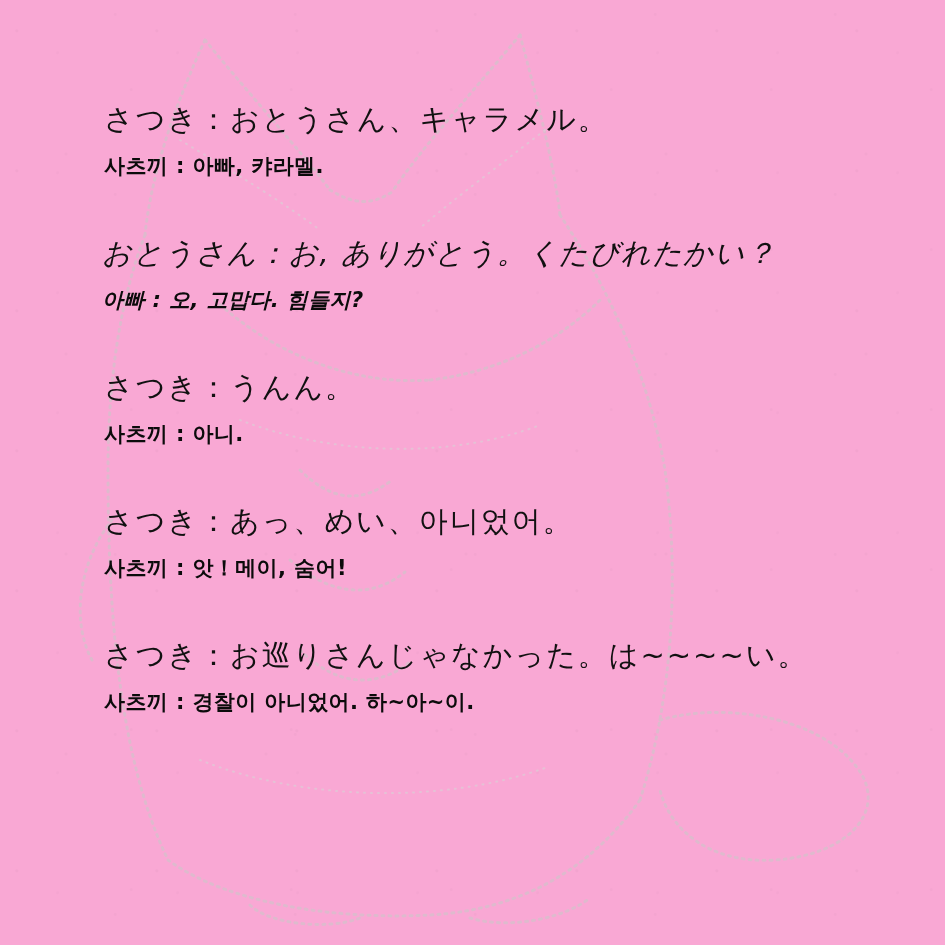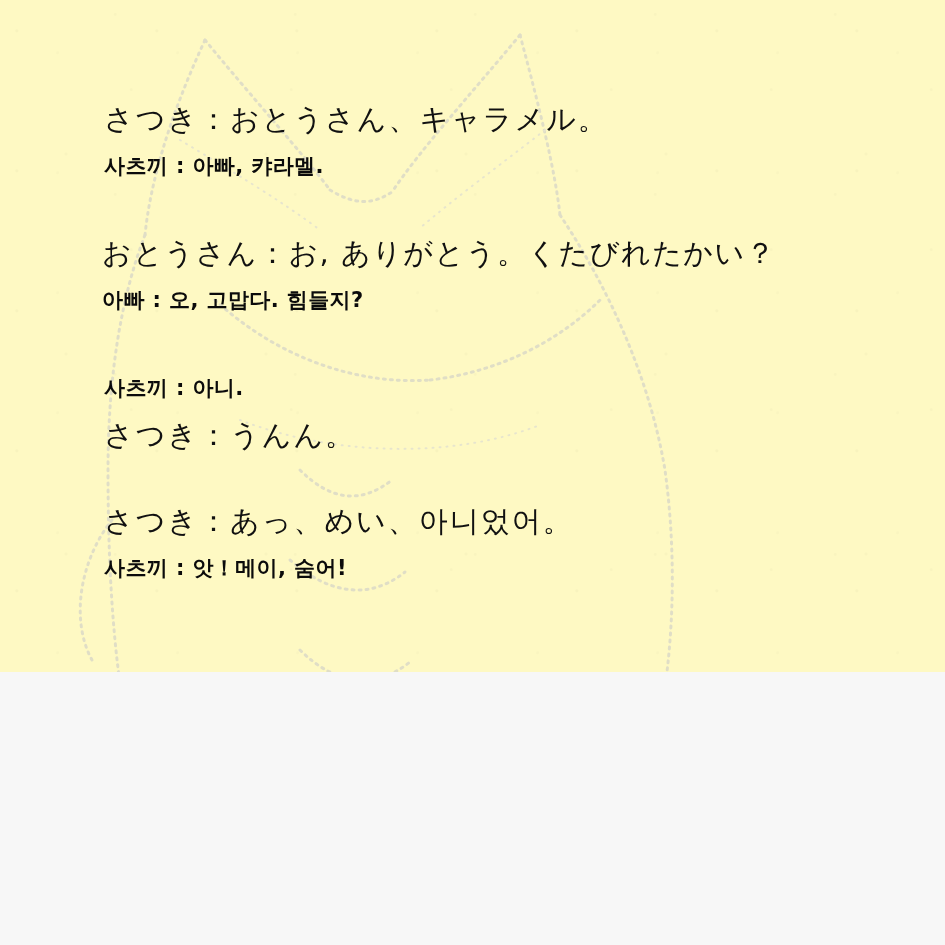--- a/index.html
+++ b/index.html
@@ -10,22 +10,22 @@
     width: 945px;
     height: 945px;
     background: #f7f7f7;
     font-family: "DejaVu Sans", "Liberation Sans", sans-serif;
     overflow: hidden;
   }
 
   .page {
     position: relative;
     width: 945px;
-    height: 672px;
-    background: #fef9c3;
+    height: 945px;
+    background: #f9a8d4;
     overflow: hidden;
   }
 
   
   .watermark {
     position: absolute;
     inset: 0;
     pointer-events: none;
     opacity: 0.55;
   }
@@ -73,21 +73,21 @@
     font-weight: bold;
     letter-spacing: 0.4px;
     font-family: "DejaVu Sans", "Liberation Sans", sans-serif;
   }
 
   .block-1 .line-ja,
   .block-3 .line-ja,
   .block-5 .line-ja,
   .block-6 .line-ja { letter-spacing: 2px; }
 
-  .block-2 { margin-left: -2px; }
+  .block-2 { margin-left: -2px; font-style: italic; }
 </style>
 </head>
 <body>
 
 <div class="page">
 
   <svg class="watermark" viewBox="0 0 945 945" xmlns="http://www.w3.org/2000/svg" aria-hidden="true">
     <g fill="none" stroke="#c9c9c9" stroke-width="3" stroke-linecap="round" stroke-dasharray="2 5">
 
       <path d="M205 40 C168 120 150 185 145 235"></path>
@@ -131,25 +131,29 @@
       <div class="line line-ja">さつき：おとうさん、キャラメル。</div>
       <div class="line line-ko">사츠끼 : 아빠, 캬라멜.</div>
     </div>
 
     <div class="block block-2">
       <div class="line line-ja">おとうさん：お, ありがとう。くたびれたかい？</div>
       <div class="line line-ko">아빠 : 오, 고맙다. 힘들지?</div>
     </div>
 
     <div class="block block-3">
+      <div class="line line-ja">さつき：うんん。</div>
       <div class="line line-ko">사츠끼 : 아니.</div>
-      <div class="line line-ja">さつき：うんん。</div>
     </div>
 
 
     <div class="block block-5">
       <div class="line line-ja">さつき：あっ、めい、아니었어。</div>
       <div class="line line-ko">사츠끼 : 앗！메이, 숨어!</div>
     </div>
 
+    <div class="block block-6">
+      <div class="line line-ja">さつき：お巡りさんじゃなかった。は~~~~い。</div>
+      <div class="line line-ko">사츠끼 : 경찰이 아니었어. 하~아~이.</div>
+    </div>
 
   </div>
 </div>
 
 </body></html>

